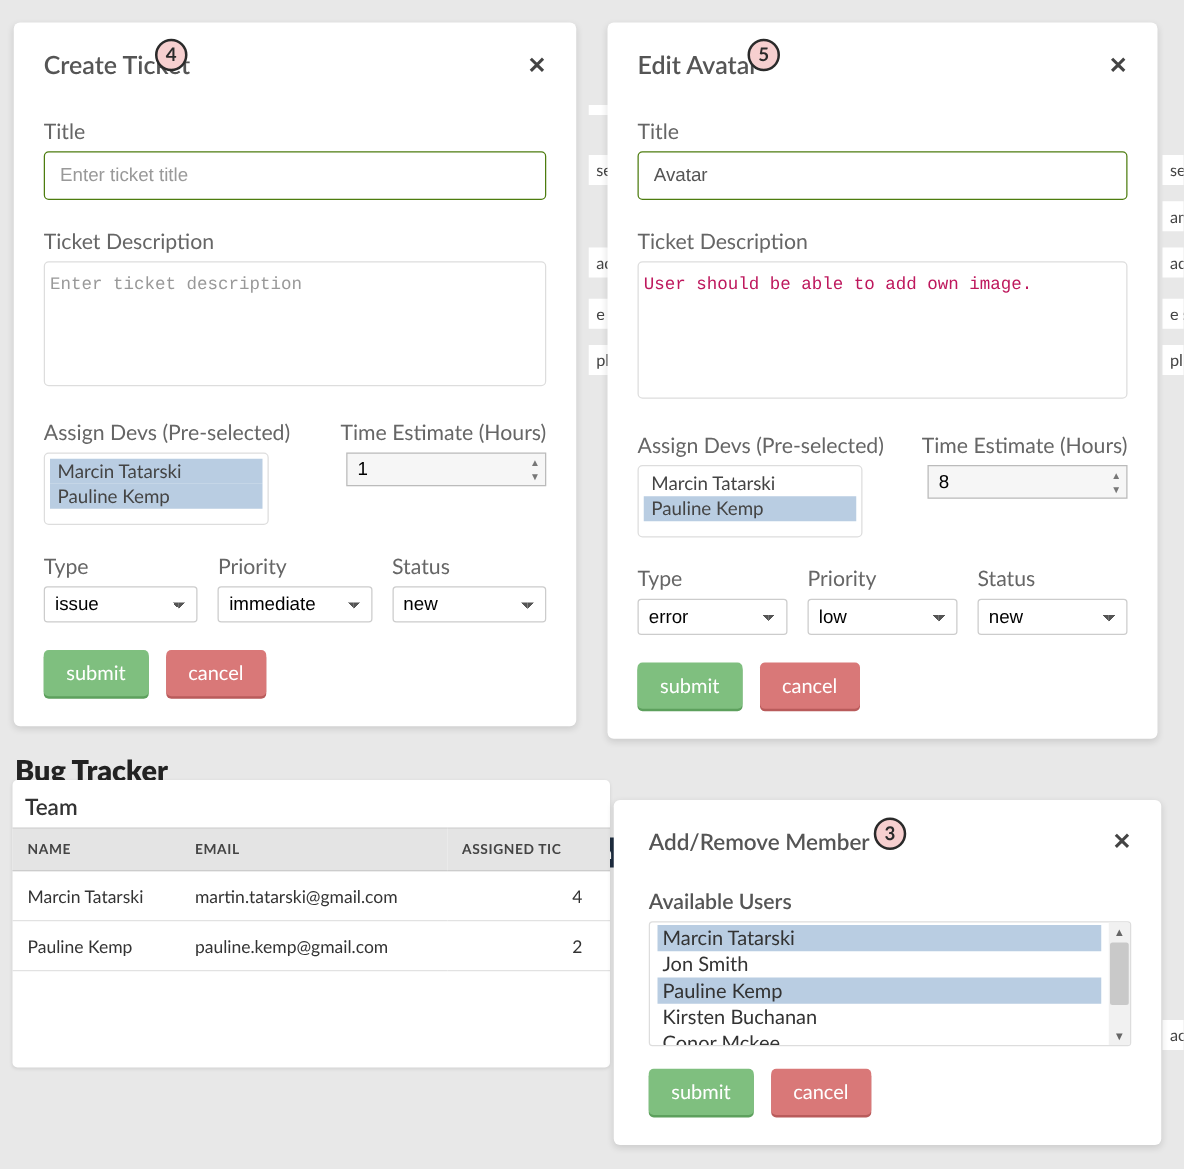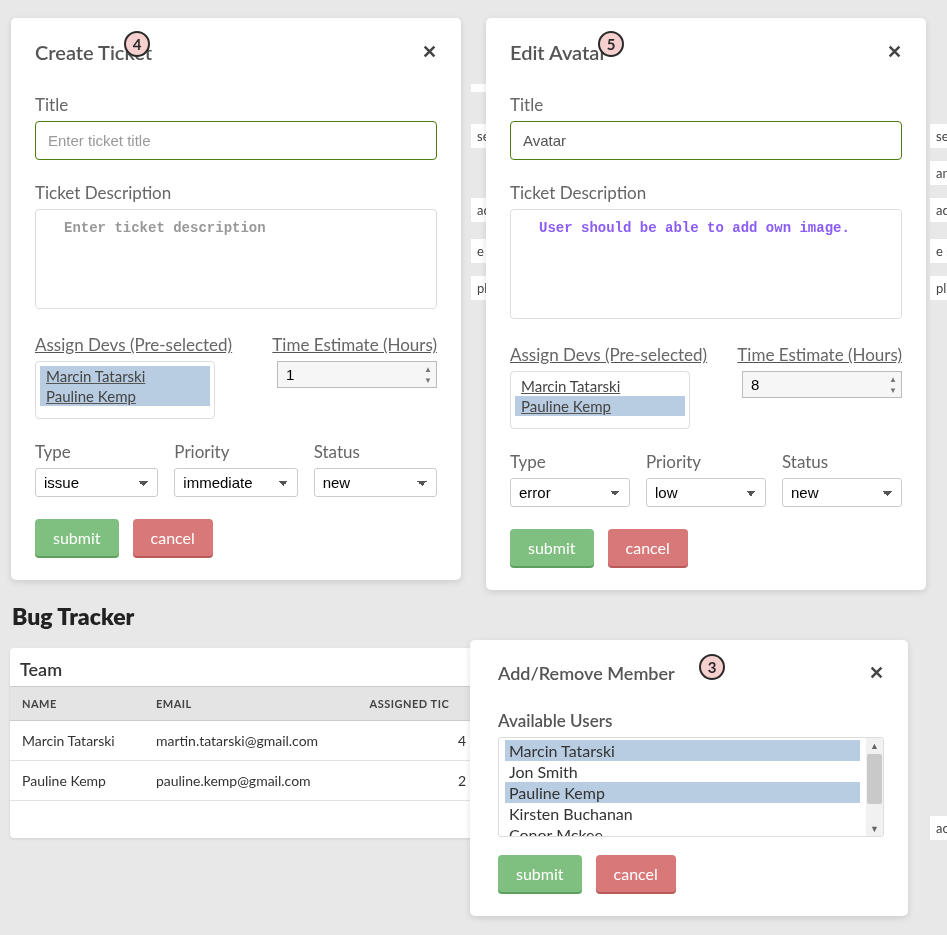--- a/index.html
+++ b/index.html
@@ -64,32 +64,31 @@
     padding: 10px 12px;
     border: 1px solid #4d7c0f;
     border-radius: 4px;
     font-size: 15px;
     color: #555;
   }
   .text-input::placeholder { color: #999; }
   .textarea {
     width: 100%;
     height: 100px;
-    padding: 10px 28px;
+    padding: 10px 4px;
     border: 1px solid #ddd;
     border-radius: 4px;
     font-family: "Consolas","Courier New",monospace;
     font-size: 14px;
-    color: #8b5cf6;
+    color: #be185d;
     resize: none;
-    font-weight: bold;
   }
   .textarea::placeholder { color: #999; }
   .form-row { margin-bottom: 22px; }
-  .two-col { display: flex; gap: 29px; text-decoration: underline; }
+  .two-col { display: flex; gap: 29px; }
   .col { flex: 1; }
   .multi-select {
     border: 1px solid #ddd;
     border-radius: 4px;
     padding: 4px;
     width: 180px;
     height: 58px;
     overflow: hidden;
   }
   .multi-select-item {
@@ -366,21 +365,21 @@
     <button class="btn btn-submit">submit</button>
     <button class="btn btn-cancel">cancel</button>
   </div>
 </div>
 <div class="badge-num" style="left:598px; top:31px;">5</div>
 
 <div class="bg-heading" style="left:12px; top:602px;">Bug Tracker</div>
 
 <div class="pill-dark" style="left:469px; top:670px;">m</div>
 
-<div class="team-panel" style="left:10px; top:648px; width:478px; height:190px;">
+<div class="team-panel" style="left:10px; top:624px; width:478px; height:230px;">
   <div class="team-title">Team</div>
   <table class="team-table">
     <thead>
       <tr>
         <th>NAME</th>
         <th>EMAIL</th>
         <th class="assigned-col">ASSIGNED TIC</th>
       </tr>
     </thead>
     <tbody>
@@ -391,21 +390,21 @@
       </tr>
       <tr>
         <td>Pauline Kemp</td>
         <td>pauline.kemp@gmail.com</td>
         <td class="assigned-col">2</td>
       </tr>
     </tbody>
   </table>
 </div>
 
-<div class="modal" style="left:470px; top:640px; width:438px;padding-left:28px;">
+<div class="modal" style="left:491px; top:640px; width:438px;padding-left:28px;">
   <div class="modal-header" style="margin-bottom:26px;">
     <div class="modal-title" style="font-size:18px;">Add/Remove Member</div>
     <button class="close-x">✕</button>
   </div>
 
   <label class="field-label" style="font-weight:600; color:#555;">Available Users</label>
   <div class="user-list">
     <div class="user-list-inner">
       <div class="user-row sel">Marcin Tatarski</div>
       <div class="user-row">Jon Smith</div>

